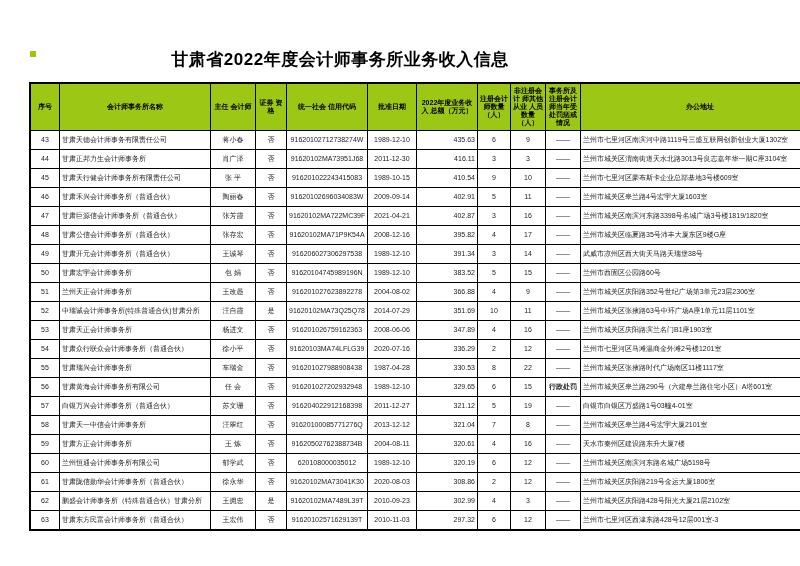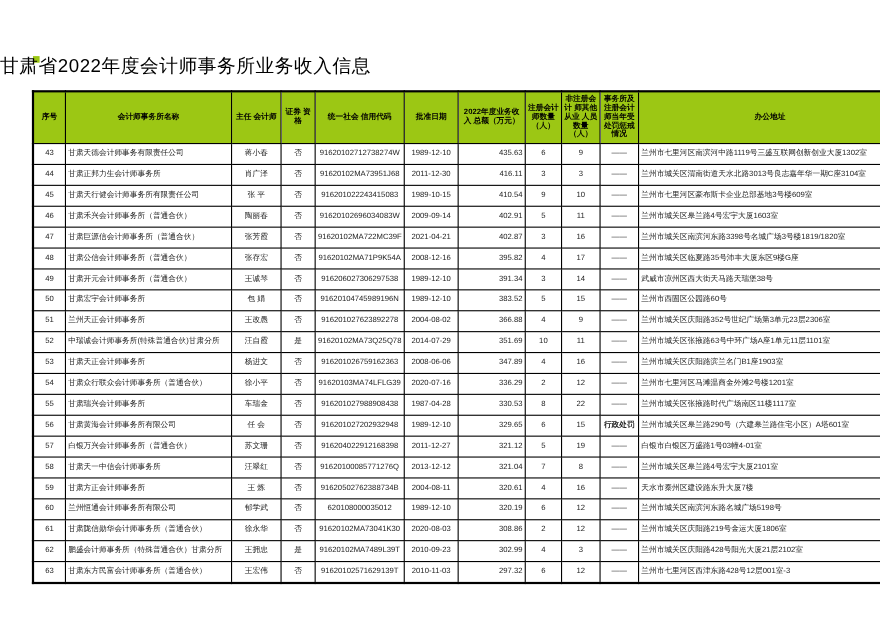--- a/index.html
+++ b/index.html
@@ -14,22 +14,22 @@
     position:relative;
     overflow:hidden;
     color:#1a1a1a;
   }
   .corner-mark{
     position:absolute;left:30px;top:51px;width:6px;height:6px;
     background:var(--header-bg);
   }
   .page-title{
     position:absolute;top:48px;left:0;width:680px;
-    text-align:left;
-    font-size:17px;font-weight:normal;color:#000;
+    text-align:center;
+    font-size:17px;font-weight:bold;color:#000;
     letter-spacing:0.5px;
   }
   table.main{
     position:absolute;left:29px;top:82px;
     border-collapse:collapse;
     table-layout:fixed;
     width:742px;
     border:2px solid var(--border);
   }
   table.main th, table.main td{

